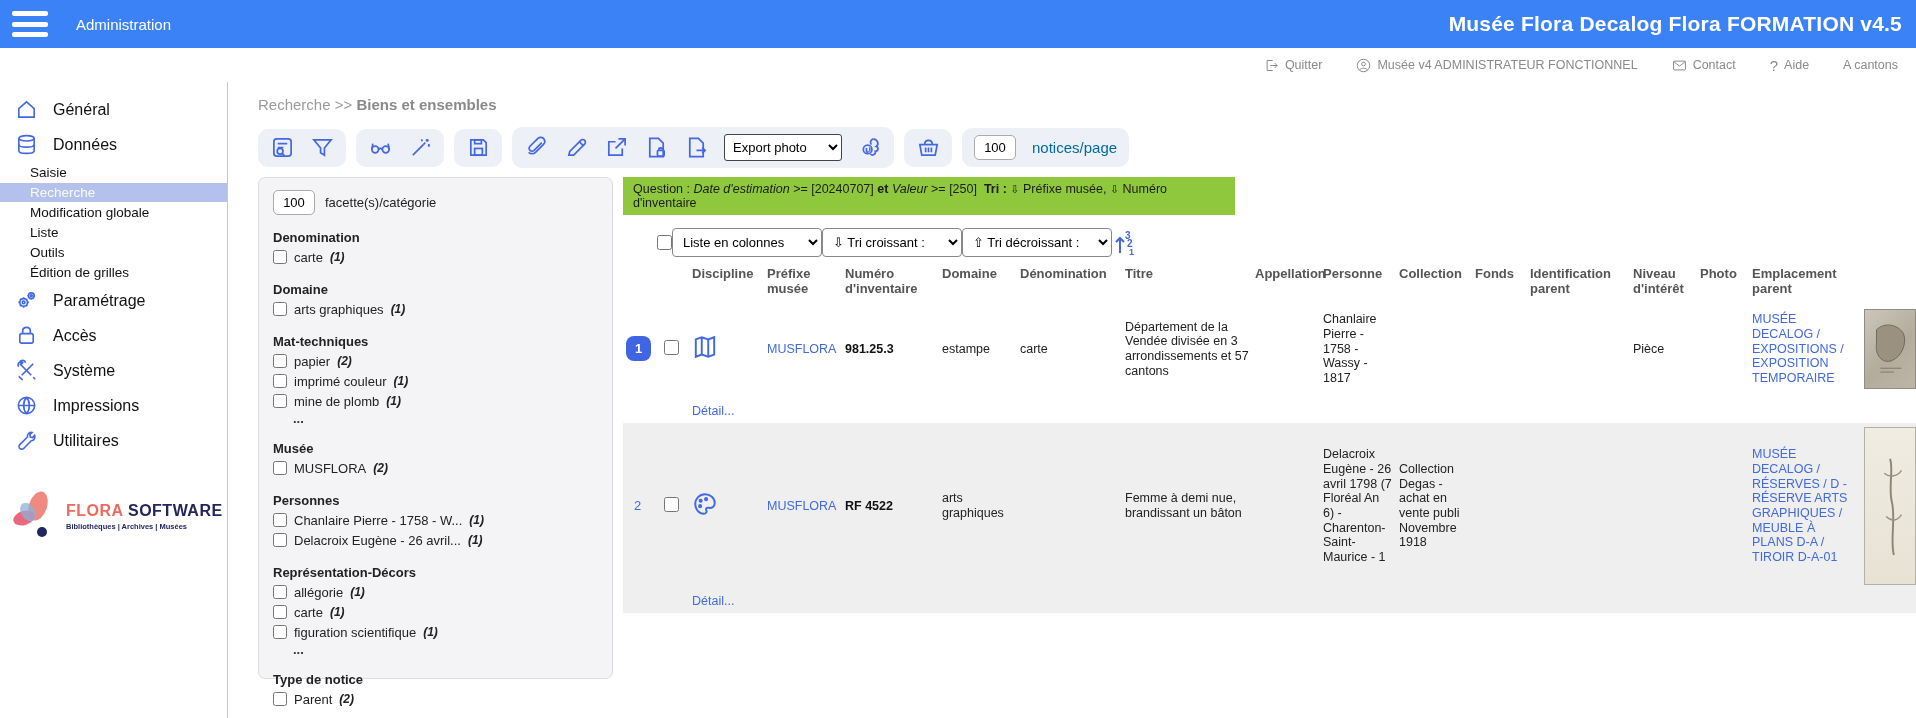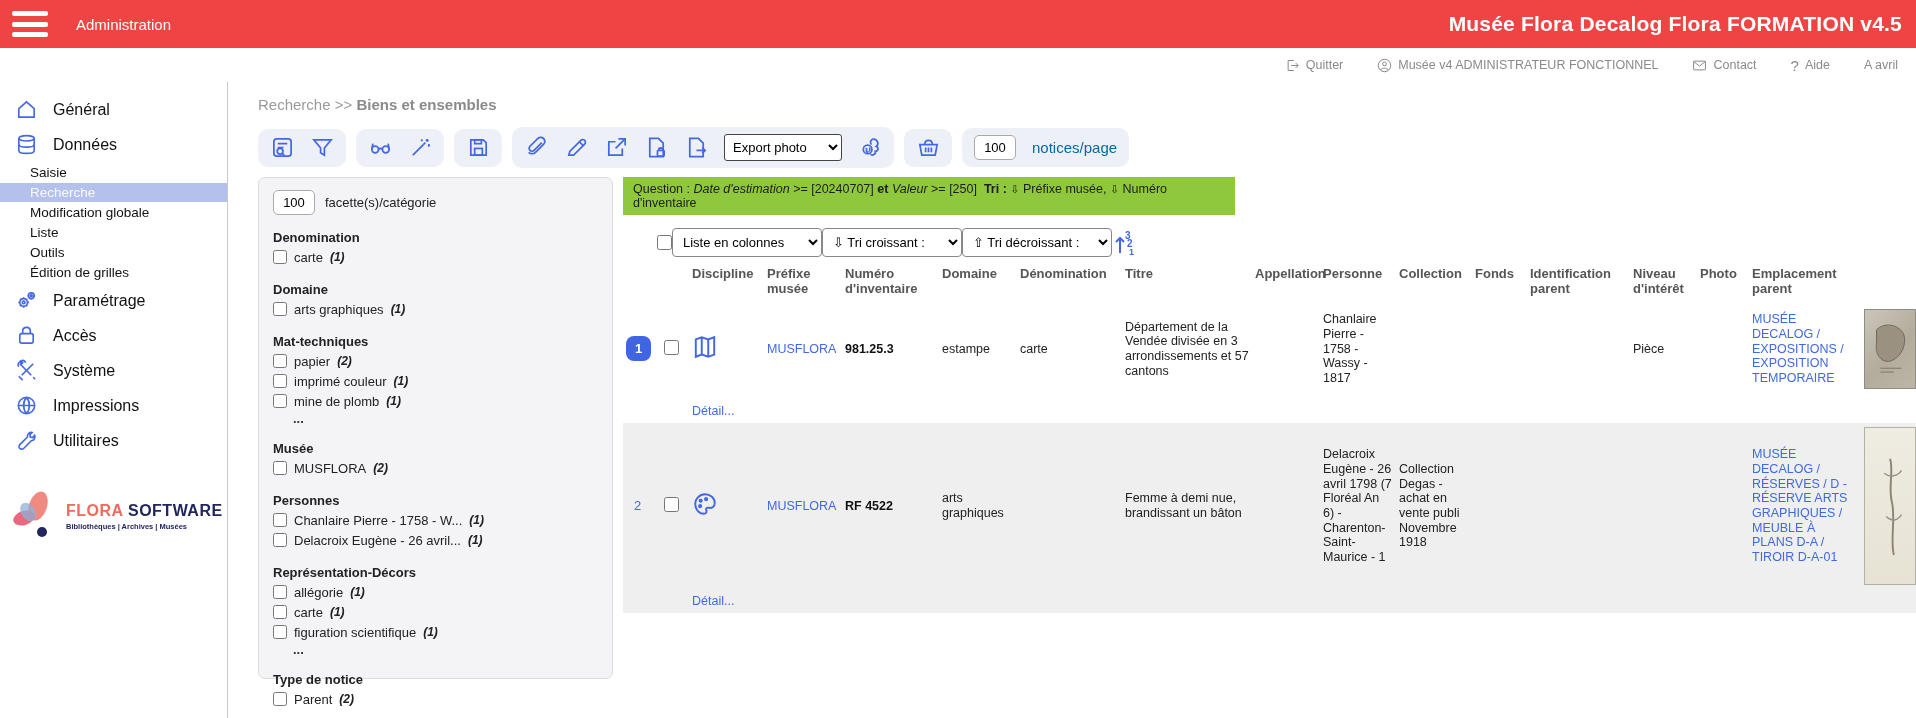--- a/index.html
+++ b/index.html
@@ -1,21 +1,21 @@
 <!DOCTYPE html>
 <html><head>
 <meta charset="utf-8">
 <style>
   * { box-sizing: border-box; margin: 0; padding: 0; }
   html,body { width:1916px; height:718px; overflow:hidden; }
   body { font-family:"Liberation Sans", sans-serif; background:#fff; color:#222; }
   a { text-decoration:none; }
 
   
-  .topbar { height:48px; background:#ef4444; display:flex; align-items:center; color:#fff; }
+  .topbar { height:48px; background:#3b82f6; display:flex; align-items:center; color:#fff; }
   .hamburger { width:36px; height:26px; margin-left:12px; display:flex; flex-direction:column; justify-content:space-between; cursor:pointer; }
   .hamburger span { display:block; height:5px; background:#fff; border-radius:2px; }
   .area-label { margin-left:28px; font-size:15px; }
   .app-title { margin-left:auto; margin-right:14px; font-size:21px; font-weight:bold; letter-spacing:.2px; }
 
   
   .utilbar { height:34px; display:flex; justify-content:flex-end; align-items:center; gap:34px; padding-right:18px; color:#8a8a8a; font-size:12.5px; background:#fff; }
   .utilbar .uitem { display:flex; align-items:center; gap:6px; color:#8a8a8a; cursor:pointer; }
   .uicon { width:15px; height:15px; stroke:#8a8a8a; fill:none; stroke-width:1.6; }
   .qmark { font-size:15px; }
@@ -128,21 +128,21 @@
           <rect x="2.5" y="5" width="19" height="14" rx="1"></rect>
           <path d="M3 6 L12 13 L21 6"></path>
         </svg>
       <span>Contact</span>
     </a>
     <a class="uitem">
       <span class="qmark">?</span>
       <span>Aide</span>
     </a>
     <a class="uitem">
-      <span>A avril</span>
+      <span>A cantons</span>
     </a>
   </div>
 
   <div class="main">
 
     <nav class="sidebar">
       <div class="nav-item">
         <svg viewBox="0 0 24 24">
             <path d="M4 11 L12 4 L20 11 V20 H4 Z"></path>
             <path d="M12 4 L12 4"></path>

